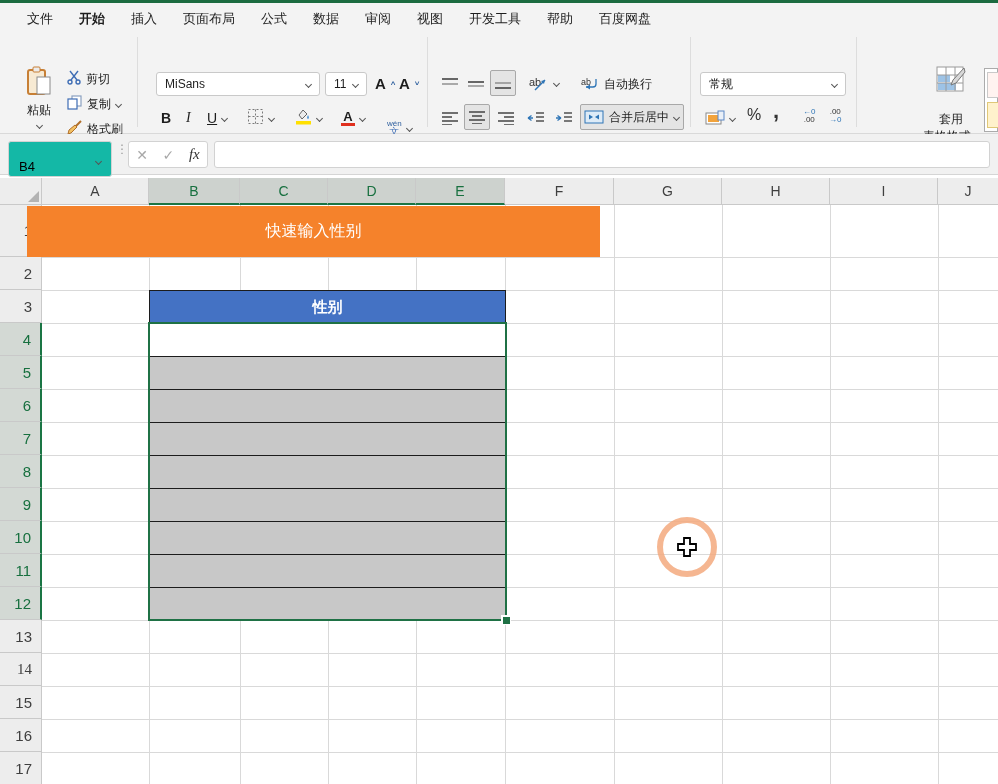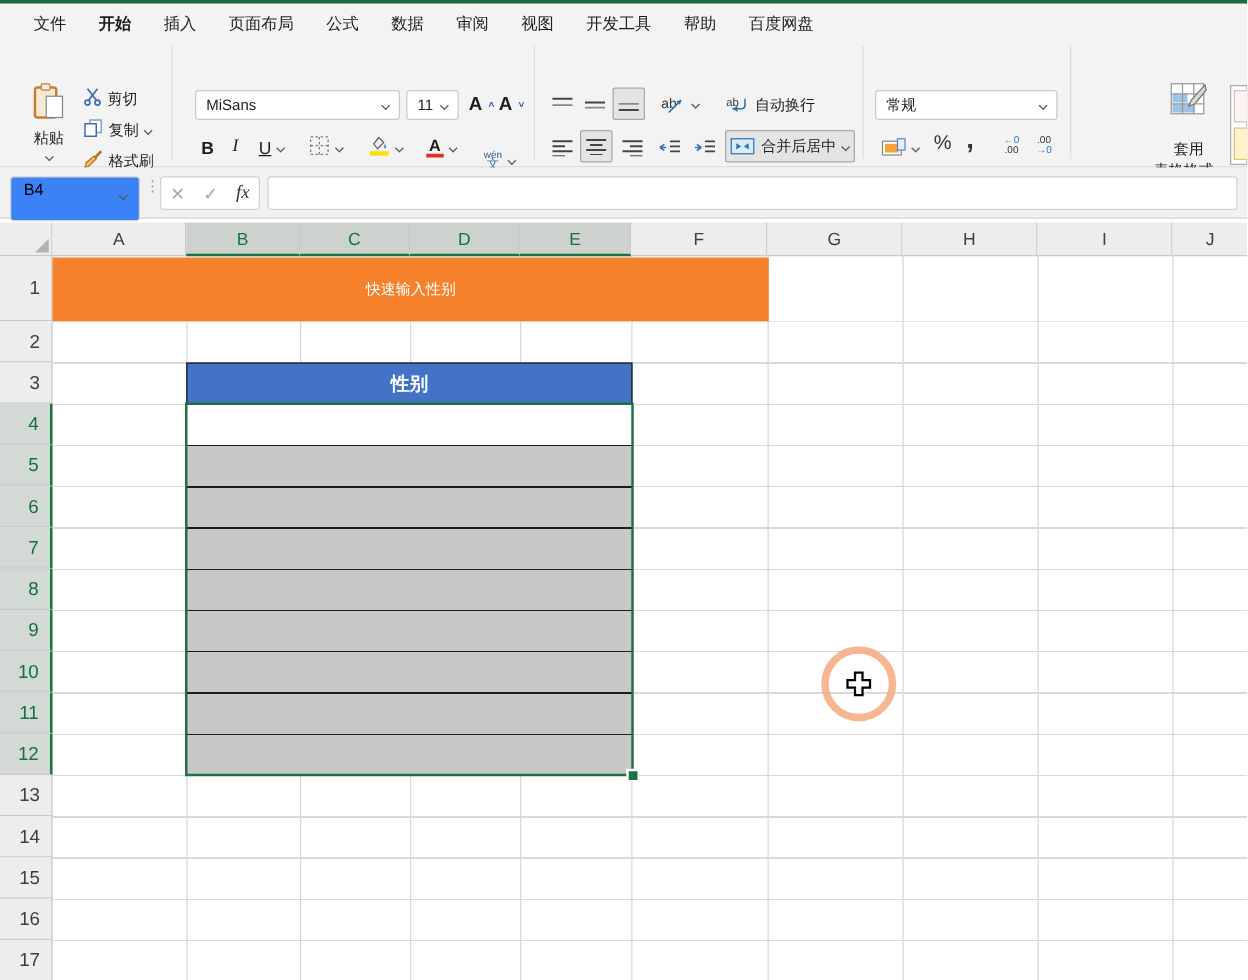--- a/index.html
+++ b/index.html
@@ -24,40 +24,40 @@
   .launcher { position:absolute; width:12px; height:12px; }
   .chev { display:inline-block; width:5px; height:5px; border-right:1.4px solid #555; border-bottom:1.4px solid #555; transform:rotate(45deg); vertical-align:2px; }
   .combo { position:absolute; height:24px; background:#fff; border:1px solid #C9C9C9; border-radius:3px; display:flex; align-items:center; padding:0 8px; font-size:12px; color:#1d1d1d; }
   .combo .chev { margin-left:auto; }
   .rbtn { position:absolute; display:flex; align-items:center; gap:5px; height:22px; padding:0 3px; }
   .sel-box { background:#E4E4E4; border:1px solid #A8A8A8; border-radius:2px; }
   .stack2 { display:inline-flex; flex-direction:column; align-items:center; line-height:8px; font-size:8px; color:#2E5F9E; }
 
   
   .fbar { position:absolute; left:0; top:134px; width:998px; height:41px; background:#F1F1F1; border-bottom:1px solid #D5D5D5; }
-  .namebox { position:absolute; left:8px; top:7px; width:104px; height:27px; background:#3b82f6; border:1px solid #D2D2D2; border-radius:3px; display:flex; align-items:flex-end; padding:17px 10px; font-size:13px; }
+  .namebox { position:absolute; left:8px; top:7px; width:104px; height:27px; background:#14b8a6; border:1px solid #D2D2D2; border-radius:3px; display:flex; align-items:flex-start; padding:17px 10px; font-size:13px; }
   .namebox .chev { margin-left:auto; }
   .fxbox { position:absolute; left:128px; top:7px; width:80px; height:27px; background:#fff; border:1px solid #D2D2D2; border-radius:3px; display:flex; align-items:center; justify-content:space-around; font-size:14px; color:#A8A8A8; }
   .fxbox .fx { font-family:"Liberation Serif", serif; font-style:italic; font-size:15px; color:#333; }
   .finput { position:absolute; left:214px; top:7px; width:776px; height:27px; background:#fff; border:1px solid #D2D2D2; border-radius:3px; }
   .vdots { position:absolute; left:116px; top:12px; color:#9a9a9a; font-size:12px; letter-spacing:0; line-height:6px; }
 
   
   .sheet { position:absolute; left:0; top:178px; width:998px; height:606px; background:#fff; }
   .corner { position:absolute; left:0; top:0; width:42px; height:27px; background:#EDEDED; border-right:1px solid #C9C9C9; border-bottom:1px solid #C9C9C9; }
   .corner .tri { position:absolute; right:2px; bottom:2px; width:0; height:0; border-left:11px solid transparent; border-bottom:11px solid #B3B3B3; }
   .ch { position:absolute; top:0; height:27px; background:#EDEDED; border-right:1px solid #C9C9C9; border-bottom:1px solid #C9C9C9; font-size:14px; color:#3F3F3F; display:flex; align-items:center; justify-content:center; }
   .ch.sel { background:#CDD2CE; color:#17703F; border-bottom:2px solid #1A7544; }
   .rh { position:absolute; left:0; width:42px; background:#EDEDED; border-right:1px solid #C9C9C9; border-bottom:1px solid #C9C9C9; font-size:15px; color:#3F3F3F; display:flex; align-items:center; justify-content:flex-end; padding-right:9px; }
   .rh.sel { background:#D3D9D4; color:#17703F; border-right:2px solid #1A7544; }
   .gl-v { position:absolute; top:27px; width:1px; height:579px; background:#D9D9D9; }
   .gl-h { position:absolute; left:42px; top:79px; width:956px; height:528px;
           background:repeating-linear-gradient(to bottom, #D9D9D9 0 1px, transparent 1px 33px); }
 
-  .banner { position:absolute; left:42px; top:28px; width:573px; height:51px; background:#F5822B; color:#fff; font-size:12px; display:flex; align-items:center; justify-content:center; }
+  .banner { position:absolute; left:27px; top:28px; width:573px; height:51px; background:#F5822B; color:#fff; font-size:16px; display:flex; align-items:center; justify-content:center; }
   .tbl-header { position:absolute; left:149px; top:112px; width:357px; height:34px; background:#4472C4; border:1px solid #1c1c1c; color:#fff; font-weight:bold; font-size:15px; display:flex; align-items:center; justify-content:center; }
   .tbl-data { position:absolute; left:149px; top:145px; width:357px; height:297px; background:#C8C8C8; }
   .tbl-active-row { position:absolute; left:0; top:0; width:100%; height:33px; background:#fff; }
   .tbl-rows { position:absolute; left:0; top:33px; width:100%; height:264px;
               background:repeating-linear-gradient(to bottom, #1c1c1c 0 1px, #C8C8C8 1px 33px); }
   .sel-border { position:absolute; left:148px; top:144px; width:359px; height:299px; border:2px solid #1F7145; pointer-events:none; }
   .fill-handle { position:absolute; left:501px; top:437px; width:10px; height:10px; background:#fff; }
   .fill-handle i { position:absolute; left:2px; top:2px; width:7px; height:7px; background:#1F7145; display:block; }
 
   
@@ -398,21 +398,21 @@
     <div class="rh sel" style="top:145px;height:33px;">4</div>
     <div class="rh sel" style="top:178px;height:33px;">5</div>
     <div class="rh sel" style="top:211px;height:33px;">6</div>
     <div class="rh sel" style="top:244px;height:33px;">7</div>
     <div class="rh sel" style="top:277px;height:33px;">8</div>
     <div class="rh sel" style="top:310px;height:33px;">9</div>
     <div class="rh sel" style="top:343px;height:33px;">10</div>
     <div class="rh sel" style="top:376px;height:33px;">11</div>
     <div class="rh sel" style="top:409px;height:33px;">12</div>
     <div class="rh" style="top:442px;height:33px;">13</div>
-    <div class="rh" style="top:475px;height:33px;">14</div>
+    <div class="rh" style="top:475px;height:33px;font-family:Liberation Serif, serif;">14</div>
     <div class="rh" style="top:508px;height:33px;">15</div>
     <div class="rh" style="top:541px;height:33px;">16</div>
     <div class="rh" style="top:574px;height:32px;border-bottom:none;">17</div>
 
     <div class="gl-h"></div>
     <div class="gl-v" style="left:149px;"></div>
     <div class="gl-v" style="left:240px;"></div>
     <div class="gl-v" style="left:328px;"></div>
     <div class="gl-v" style="left:416px;"></div>
     <div class="gl-v" style="left:505px;"></div>

